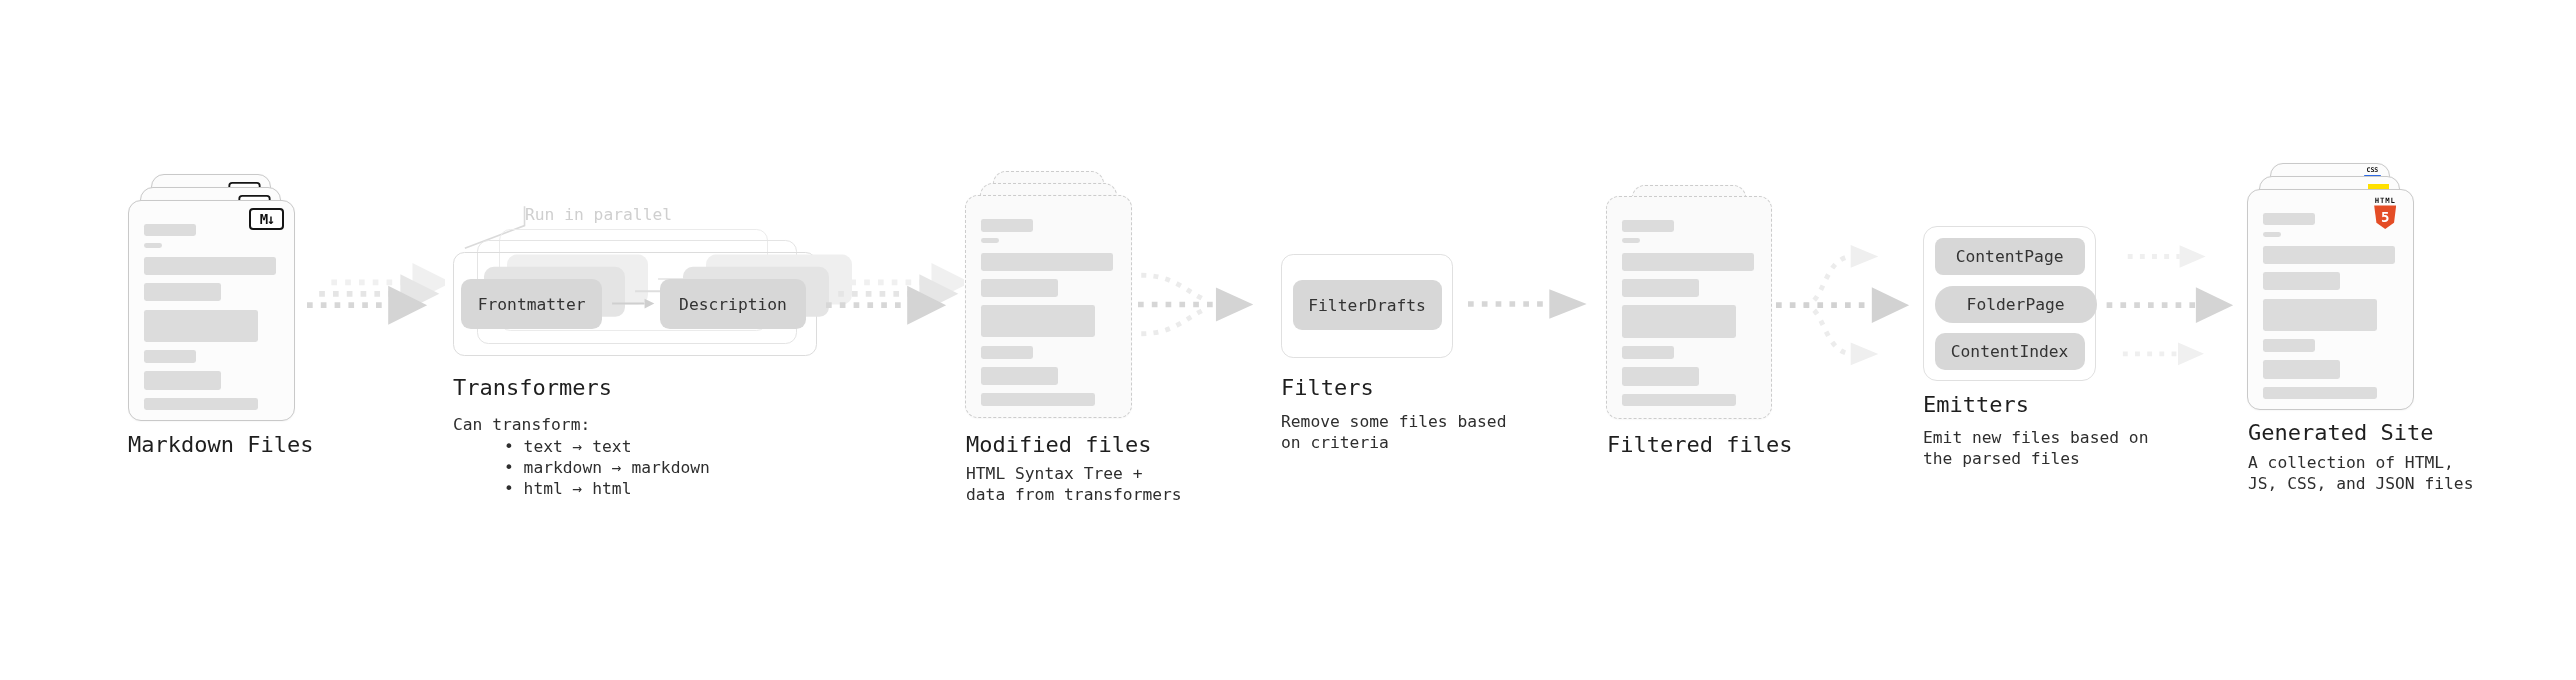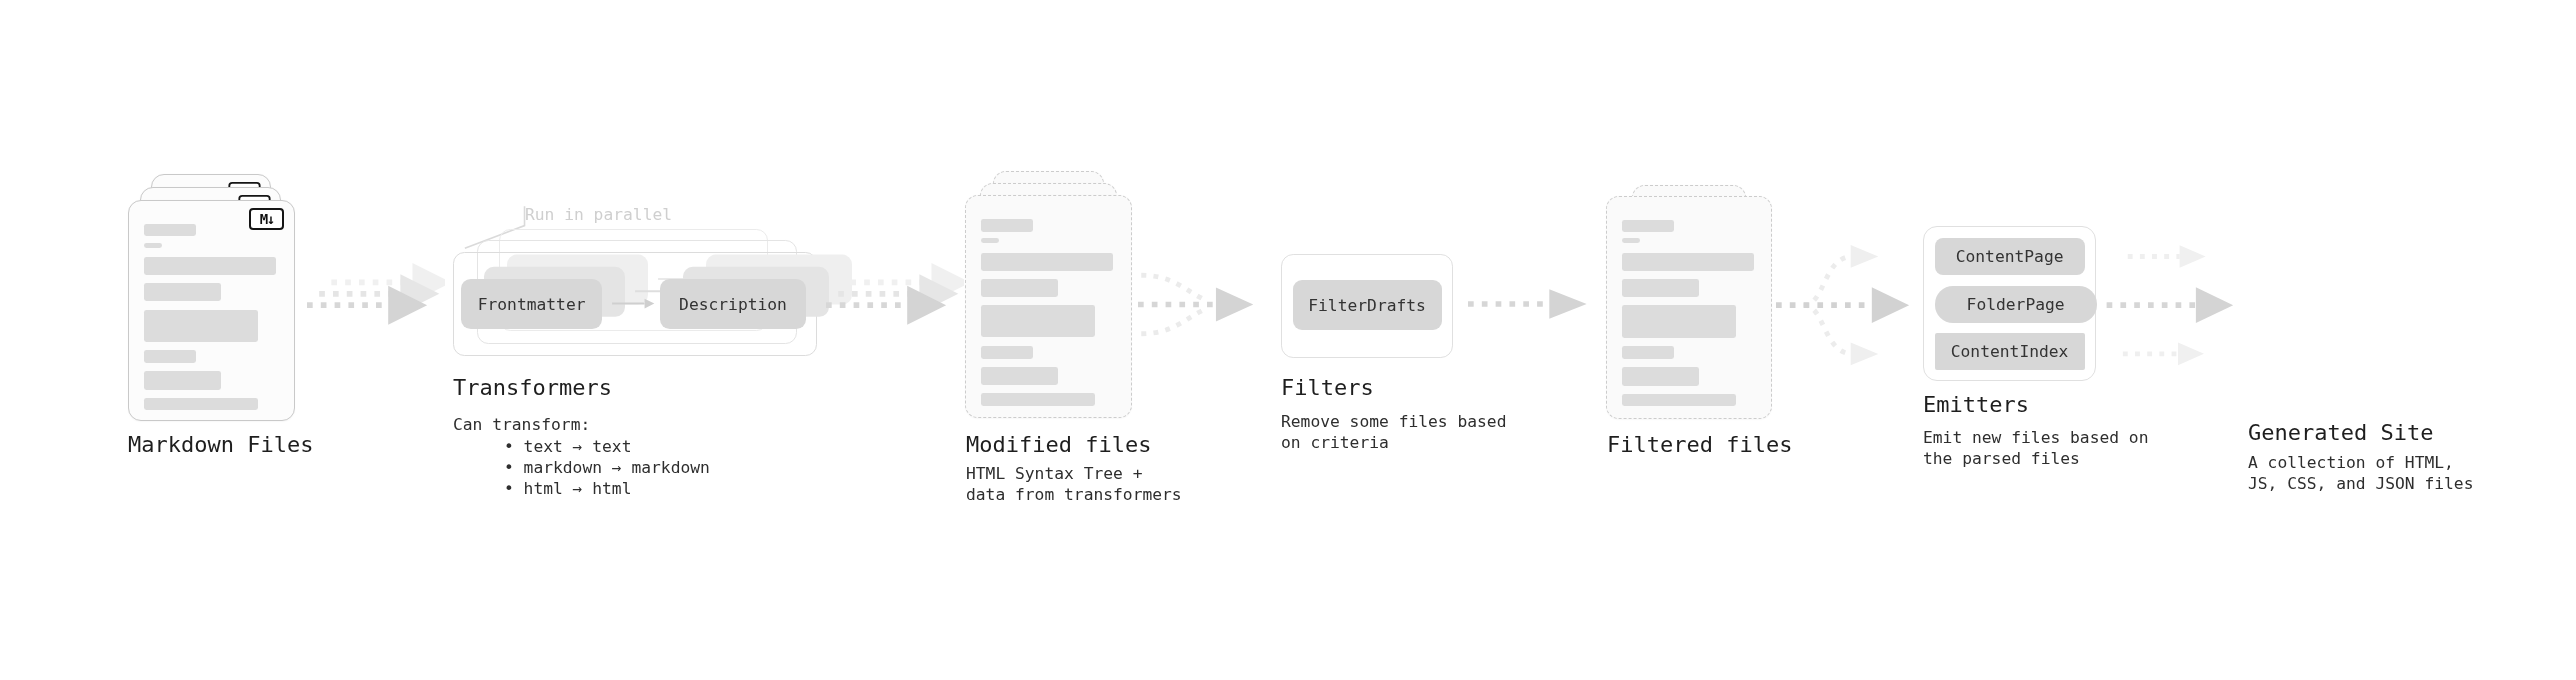--- a/index.html
+++ b/index.html
@@ -234,33 +234,60 @@
     <polygon points="92,5 126,19 92,33" fill="#efefef"></polygon>
     <path d="M34,79 C 60,79 58,136 92,139" fill="none" stroke="#ececec" stroke-width="6" stroke-dasharray="6 9"></path>
     <polygon points="92,125 126,139 92,153" fill="#efefef"></polygon>
     <line x1="0" y1="79" x2="118" y2="79" stroke="#d2d2d2" stroke-width="7" stroke-dasharray="7 10"></line>
     <polygon points="118,57 164,79 118,101" fill="#d2d2d2"></polygon>
   </svg>
 
   <div class="groupbox" style="left:1923px;top:226px;width:171px;height:153px;border-radius:14px;">
     <div class="gpill" style="left:10.6px;top:11.4px;width:150px;height:37px;border-radius:8.1px;">ContentPage</div>
     <div class="gpill" style="left:10.6px;top:59px;width:162px;height:37px;border-radius:18px;">FolderPage</div>
-    <div class="gpill" style="left:10.6px;top:106px;width:150px;height:37px;border-radius:2px;">ContentIndex</div>
+    <div class="gpill" style="left:10.6px;top:106px;width:150px;height:37px;border-radius:10px;">ContentIndex</div>
   </div>
   <div class="title" style="left:1923px;top:392px;">Emitters</div>
   <div class="desc" style="left:1923px;top:427px;">Emit new files based on
 the parsed files</div>
 
   <svg class="abs" style="left:2105px;top:241px;" width="142" height="130" viewBox="0 0 175 160">
     <line x1="28" y1="19" x2="92" y2="19" stroke="#efefef" stroke-width="6" stroke-dasharray="6 9"></line>
     <polygon points="92,5 124,19 92,33" fill="#f0f0f0"></polygon>
     <line x1="2" y1="79" x2="112" y2="79" stroke="#d6d6d6" stroke-width="7" stroke-dasharray="7 10"></line>
     <polygon points="112,57 158,79 112,101" fill="#d4d4d4"></polygon>
     <line x1="22" y1="139" x2="90" y2="139" stroke="#efefef" stroke-width="6" stroke-dasharray="6 9"></line>
     <polygon points="90,125 122,139 90,153" fill="#f0f0f0"></polygon>
   </svg>
 
+  <div class="stack" style="left:2247px;top:163px;width:167px;height:247px;">
+    <div class="fcard solidcard c2">
+      <div class="css-badge">
+        <div class="css-word">CSS</div>
+        <div class="css-bar"></div>
+      </div>
+    </div>
+    <div class="fcard solidcard c1">
+      <div class="js-badge"></div>
+    </div>
+    <div class="fcard solidcard c0">
+      <div class="html5-badge">
+        <div class="html5-word">HTML</div>
+        <div class="html5-shield">5</div>
+      </div>
+      <div class="bars">
+        <div class="b" style="width:52px;height:12.2px;margin-bottom:6.5px"></div>
+        <div class="b" style="width:18px;height:4.9px;margin-bottom:9.8px"></div>
+        <div class="b" style="width:132px;height:18px;margin-bottom:8.1px"></div>
+        <div class="b" style="width:77px;height:18px;margin-bottom:8.1px"></div>
+        <div class="b" style="width:114px;height:32.5px;margin-bottom:8.1px"></div>
+        <div class="b" style="width:52px;height:13px;margin-bottom:8.1px"></div>
+        <div class="b" style="width:77px;height:18.7px;margin-bottom:8.1px"></div>
+        <div class="b" style="width:114px;height:12.2px"></div>
+      </div>
+    </div>
+  </div>
   <div class="title" style="left:2248px;top:420px;">Generated Site</div>
   <div class="desc" style="left:2248px;top:452px;">A collection of HTML,
 JS, CSS, and JSON files</div>
 
 </div>
 
 
 </body></html>

